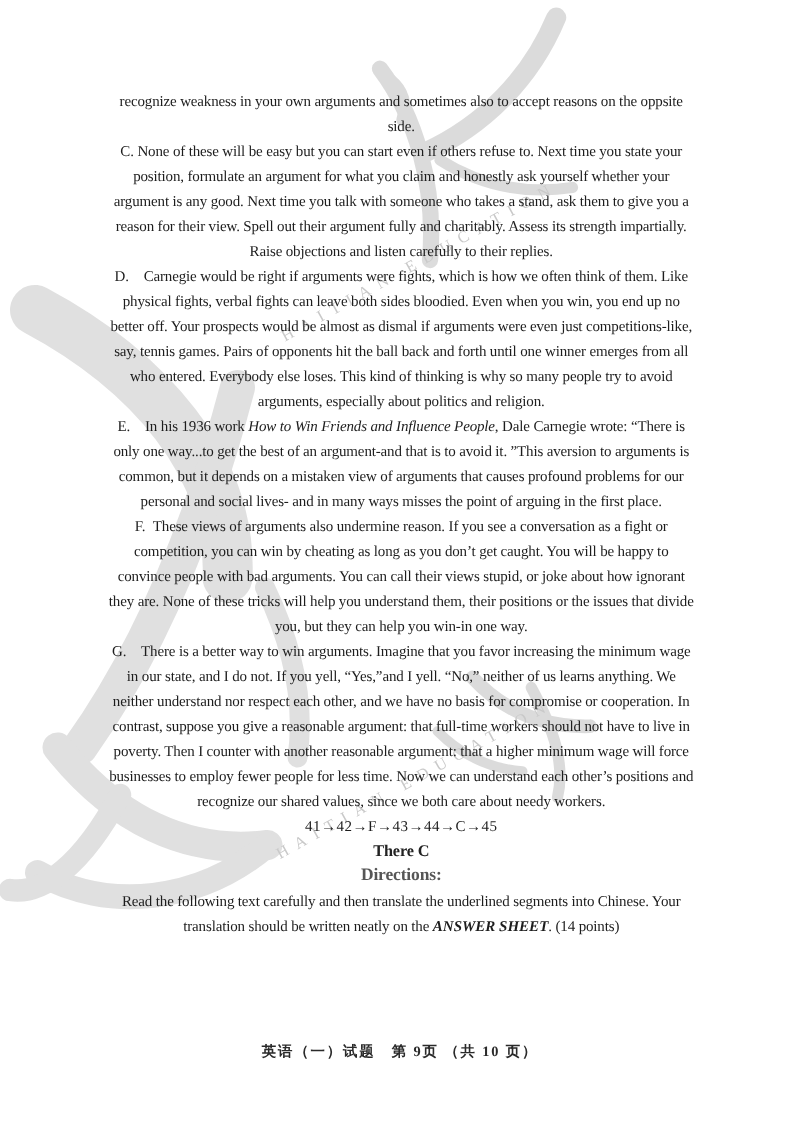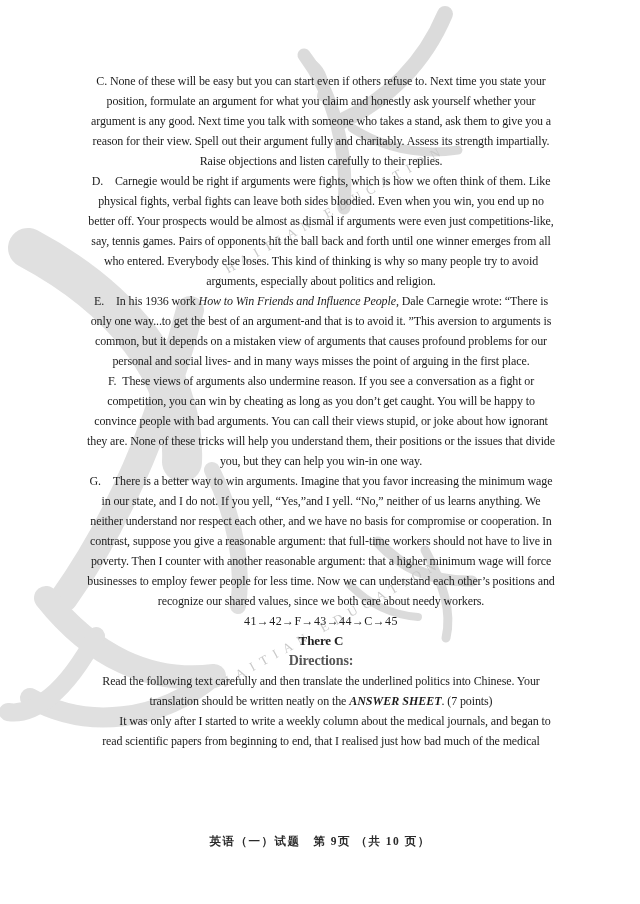--- a/index.html
+++ b/index.html
@@ -109,38 +109,38 @@
       <path d="M214,676 C160,722 86,730 30,698" stroke-width="20"></path>
       <path d="M96,636 C66,692 34,716 8,712" stroke-width="18"></path>
     </g>
   </svg>
 
   <div class="wm-text wm-text-upper">HAITIAN EDUCATION</div>
   <div class="wm-text wm-text-lower">HAITIAN EDUCATION</div>
 
   <div class="content">
 
+    <p>recognize weakness in your own arguments and sometimes also to accept reasons on the oppsite side.</p>
 
     <p>C. None of these will be easy but you can start even if others refuse to. Next time you state your position, formulate an argument for what you claim and honestly ask yourself whether your argument is any good. Next time you talk with someone who takes a stand, ask them to give you a reason for their view. Spell out their argument fully and charitably. Assess its strength impartially. Raise objections and listen carefully to their replies.</p>
 
     <p>D. Carnegie would be right if arguments were fights, which is how we often think of them. Like physical fights, verbal fights can leave both sides bloodied. Even when you win, you end up no better off. Your prospects would be almost as dismal if arguments were even just competitions-like, say, tennis games. Pairs of opponents hit the ball back and forth until one winner emerges from all who entered. Everybody else loses. This kind of thinking is why so many people try to avoid arguments, especially about politics and religion.</p>
 
     <p><span>E. In his 1936 work </span><span class="book-title">How to Win Friends and Influence People</span><span>, Dale Carnegie wrote: “There is only one way...to get the best of an argument-and that is to avoid it. ”This aversion to arguments is common, but it depends on a mistaken view of arguments that causes profound problems for our personal and social lives- and in many ways misses the point of arguing in the first place.</span></p>
 
     <p>F. These views of arguments also undermine reason. If you see a conversation as a fight or competition, you can win by cheating as long as you don’t get caught. You will be happy to convince people with bad arguments. You can call their views stupid, or joke about how ignorant they are. None of these tricks will help you understand them, their positions or the issues that divide you, but they can help you win-in one way.</p>
 
     <p>G. There is a better way to win arguments. Imagine that you favor increasing the minimum wage in our state, and I do not. If you yell, “Yes,”and I yell. “No,” neither of us learns anything. We neither understand nor respect each other, and we have no basis for compromise or cooperation. In contrast, suppose you give a reasonable argument: that full-time workers should not have to live in poverty. Then I counter with another reasonable argument: that a higher minimum wage will force businesses to employ fewer people for less time. Now we can understand each other’s positions and recognize our shared values, since we both care about needy workers.</p>
 
     <p class="seq-line">41→42→F→43→44→C→45</p>
 
     <p class="part-heading">There C</p>
 
     <p class="directions-label">Directions:</p>
 
-    <p class="directions-text"><span>Read the following text carefully and then translate the underlined politics into Chinese. Your translation should be written neatly on the </span><b>ANSWER SHEET</b><span>. (7 points)</span></p>
+    <p class="directions-text"><span>Read the following text carefully and then translate the underlined segments into Chinese. Your translation should be written neatly on the </span><b>ANSWER SHEET</b><span>. (14 points)</span></p>
 
-    <p class="passage-body">It was only after I started to write a weekly column about the medical journals, and began to read scientific papers from beginning to end, that I realised just how bad much of the medical</p>
 
   </div>
 
   <div class="footer">英语（一）试题　第 9页 （共 10 页）</div>
 
 </div>
 
 </body></html>

